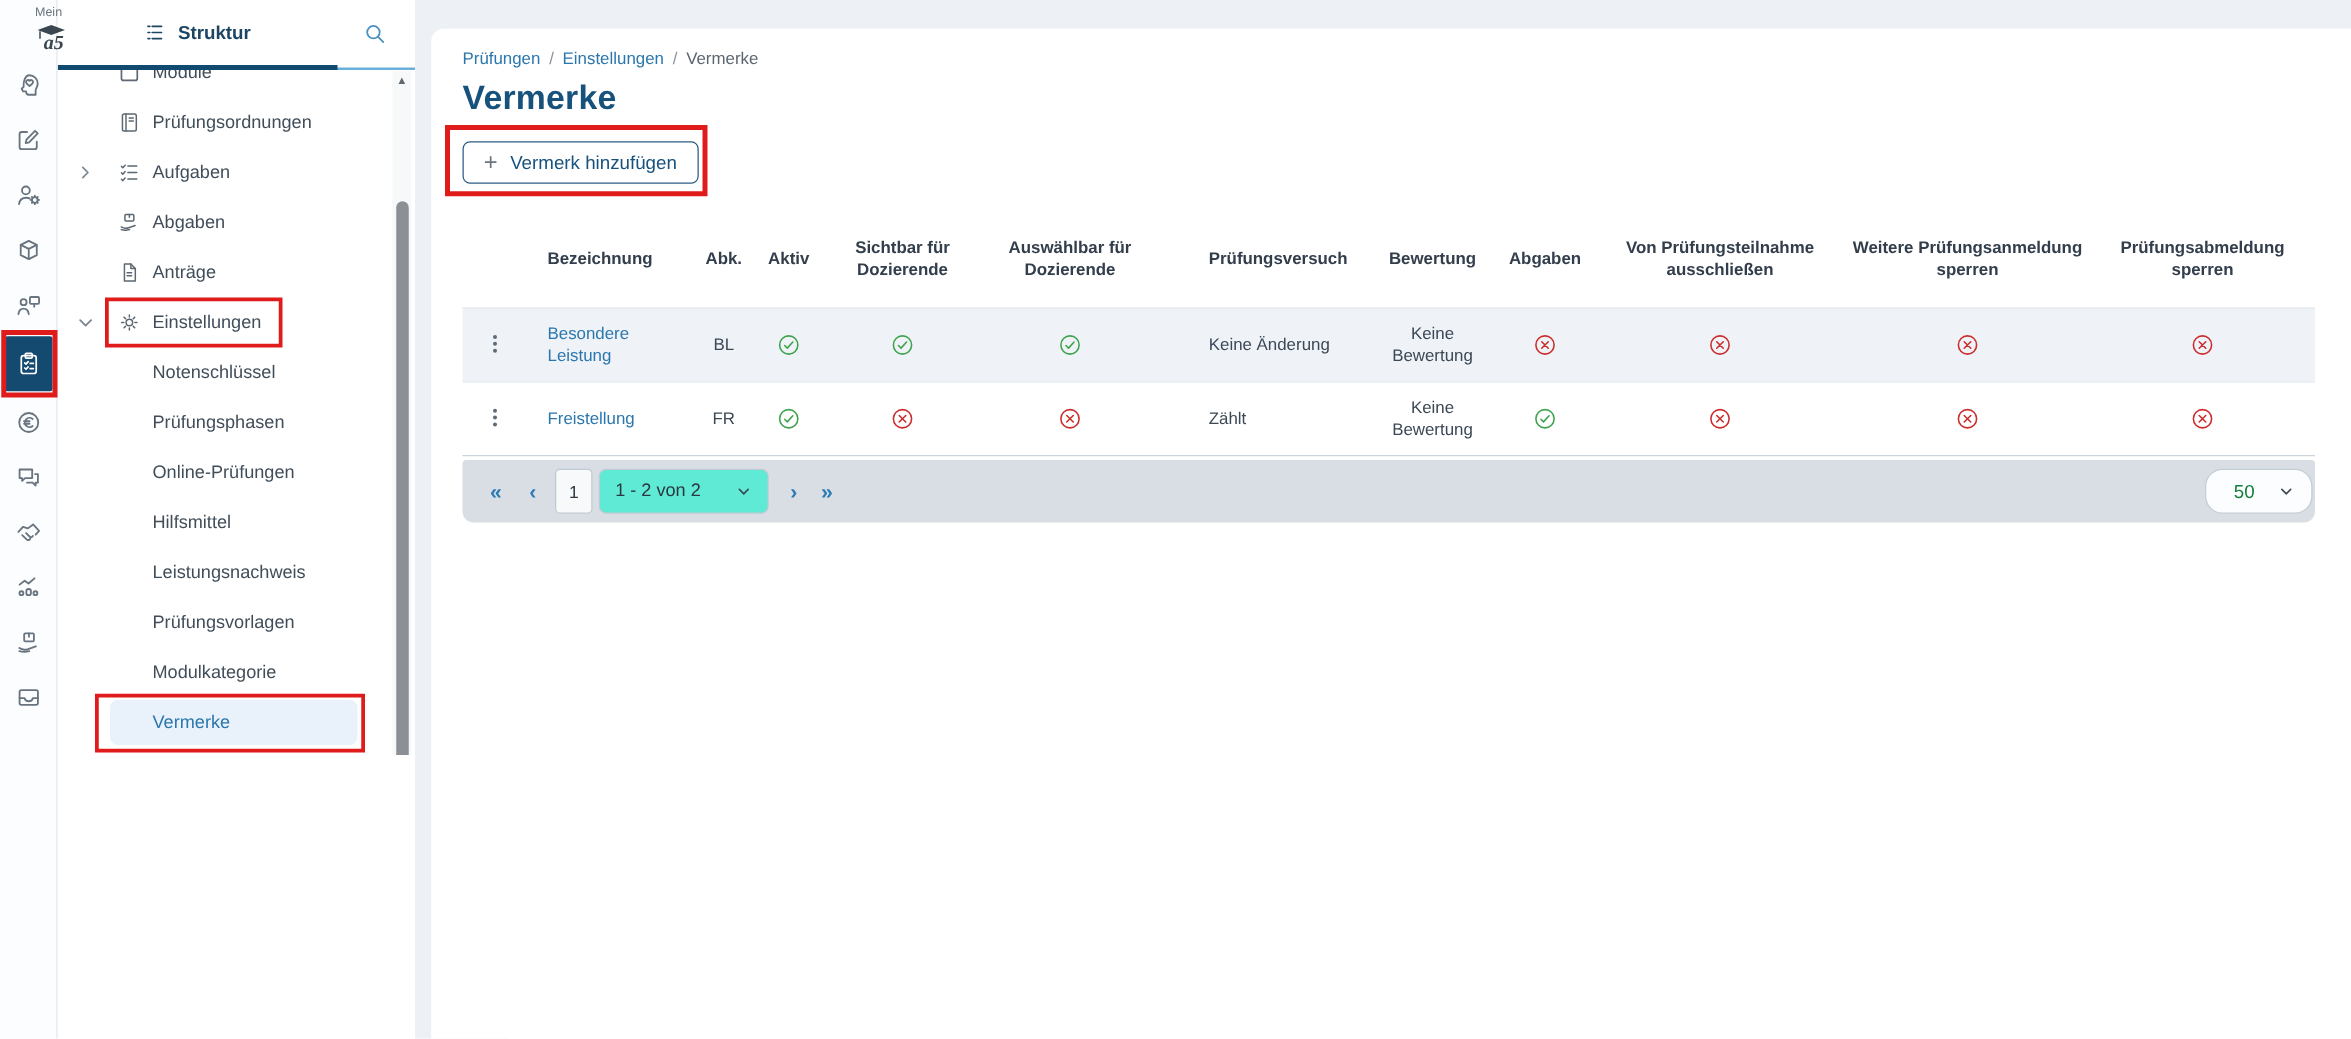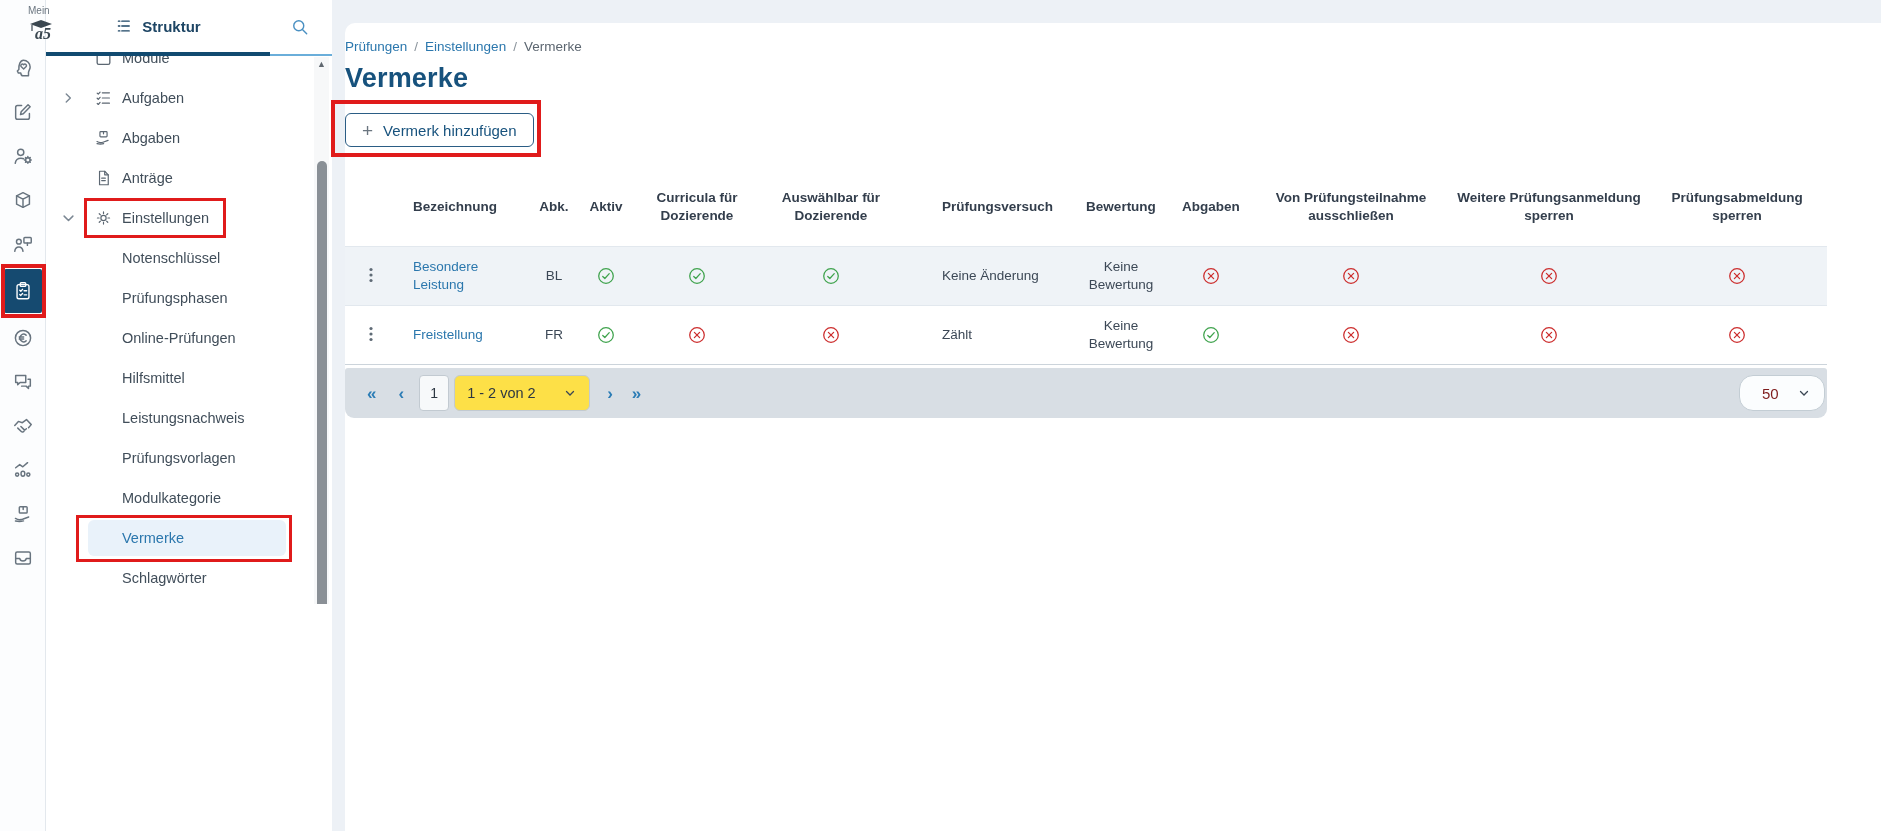--- a/index.html
+++ b/index.html
@@ -46,21 +46,21 @@
     border:3.5px solid var(--annotation-red); pointer-events:none;}
   .sb-item.active.annotated::after{left:30px; right:40px; top:-3px; bottom:-4px;}
   
   .sb-scroll-track{position:absolute; right:3px; top:57px; bottom:0; width:15px; background:#f7f8f9; z-index:4;}
   .sb-scroll-up{position:absolute; top:2px; left:50%; transform:translateX(-50%); font-size:9px; color:#606870; line-height:10px; cursor:pointer;}
   .sb-scroll-thumb{position:absolute; top:104px; left:2.5px; width:10px; height:534px; background:#8a9096; border-radius:5px; cursor:grab;}
 
   
   .main{position:absolute; left:332px; top:0; right:0; bottom:0; background:#edf1f6;}
   .card{position:absolute; left:13px; top:23px; right:0; bottom:0; background:#fff;
-    border-radius:10px 0 0 0; }
+    border-radius:10px 0 0 0; padding-left:25px;}
   .breadcrumb{padding-top:16px; font-size:13.5px; display:flex; gap:7px; align-items:center;}
   .breadcrumb .bc-link{color:var(--link-blue); cursor:pointer;}
   .breadcrumb .bc-sep{color:#8b949c;}
   .breadcrumb .bc-current{color:#5c6670;}
   .page-title{margin-top:9px; font-size:27px; font-weight:700; color:var(--navy); letter-spacing:.2px;}
   .btn-wrap{position:relative; display:inline-block; margin-top:19px;}
   .add-btn{display:flex; align-items:center; gap:10px; height:34px; padding:0 16px;
     background:#fff; border:1.5px solid #2b5d85; border-radius:6px; font-size:15px;
     color:var(--navy); font-family:inherit; cursor:pointer;}
   .plus{color:#6b7680; font-size:19px; font-weight:400; line-height:1;}
@@ -88,27 +88,27 @@
   .no{color:var(--red);}
   .cell svg{vertical-align:middle;}
 
   
   .pager{margin-top:3px; width:1482px; height:50px; background:var(--bar-bg);
     border-radius:3px 3px 9px 9px; display:flex; align-items:center; padding-left:22px;}
   .pg-nav{color:#2b7cb5; font-size:17px; font-weight:700; cursor:pointer; line-height:1;}
   .pg-first{margin-right:22px;} .pg-prev{margin-right:15px;}
   .pg-page{width:30px; height:36px; background:#f7f9fa; border:1px solid #c2cad1; border-radius:4px;
     display:flex; align-items:center; justify-content:center; color:#2d3742; font-size:14px; margin-right:5px; cursor:pointer;}
-  .pg-range{width:136px; height:36px; background:#fde047; border:1px solid #c2cad1; border-radius:6px;
+  .pg-range{width:136px; height:36px; background:#5eead4; border:1px solid #c2cad1; border-radius:6px;
     display:flex; align-items:center; justify-content:space-between; padding:0 12px; color:#2d3742;
     font-size:14.5px; margin-right:17px; cursor:pointer;}
   .pg-next{margin-right:19px;}
   .pg-size{margin-left:auto; margin-right:2px; width:86px; height:36px; background:#fbfdfe;
     border:1px solid #c3cdd4; border-radius:14px; display:flex; align-items:center;
-    justify-content:space-between; padding:0 13px 0 22px; color:#7f1d1d; font-size:15px; cursor:pointer;}
+    justify-content:space-between; padding:0 13px 0 22px; color:#15803d; font-size:15px; cursor:pointer;}
   .caret{color:#3b4754; display:flex;}
 </style>
 </head>
 <body>
 
 <div class="stage">
 
   <aside class="rail">
     <div class="logo">
       <div class="logo-top">Mein</div>
@@ -247,20 +247,29 @@
     <nav id="sb-list">
         <div class="sb-item">
           <span class="ic">
             <svg width="19" height="19" viewBox="0 0 24 24" fill="none" stroke="currentColor" stroke-width="1.7" stroke-linecap="round" stroke-linejoin="round">
               <rect x="4" y="4" width="16" height="16" rx="2"></rect>
             </svg>
           </span>
           <span class="lbl">Module</span>
         </div>
         <div class="sb-item">
+          <span class="ic">
+            <svg width="19" height="19" viewBox="0 0 24 24" fill="none" stroke="currentColor" stroke-width="1.5" stroke-linecap="round" stroke-linejoin="round">
+              <rect x="5" y="3.5" width="14" height="17" rx="1.8"></rect>
+              <path d="M8.6 3.5v17M11.8 7.5h4.2M11.8 10.5h4.2"></path>
+            </svg>
+          </span>
+          <span class="lbl">Prüfungsordnungen</span>
+        </div>
+        <div class="sb-item">
           <span class="chev">
             <svg width="14" height="14" viewBox="0 0 24 24" fill="none" stroke="currentColor" stroke-width="2.4" stroke-linecap="round" stroke-linejoin="round">
               <path d="M9 5l7 7-7 7"></path>
             </svg>
           </span>
           <span class="ic">
             <svg width="19" height="19" viewBox="0 0 24 24" fill="none" stroke="currentColor" stroke-width="1.5" stroke-linecap="round" stroke-linejoin="round">
               <path d="M10.5 5.5h9M10.5 12h9M10.5 18.5h9M4 5.8l1.4 1.4 2.3-2.6M4 12.3l1.4 1.4 2.3-2.6M4 18.8l1.4 1.4 2.3-2.6"></path>
             </svg>
           </span>
@@ -356,21 +365,21 @@
         </button>
       </div>
 
       
       <div class="table">
         <div class="trow thead">
           <div class="cell"></div>
           <div class="cell cL16">Bezeichnung</div>
           <div class="cell cL8">Abk.</div>
           <div class="cell cC">Aktiv</div>
-          <div class="cell cC">Curricula für Dozierende</div>
+          <div class="cell cC">Sichtbar für Dozierende</div>
           <div class="cell cC">Auswählbar für Dozierende</div>
           <div class="cell cL37">Prüfungsversuch</div>
           <div class="cell cL8">Bewertung</div>
           <div class="cell cC">Abgaben</div>
           <div class="cell cC">Von Prüfungsteilnahme ausschließen</div>
           <div class="cell cC">Weitere Prüfungsanmeldung sperren</div>
           <div class="cell cC">Prüfungsabmeldung sperren</div>
         </div>
 
         <div class="trow tr alt">

